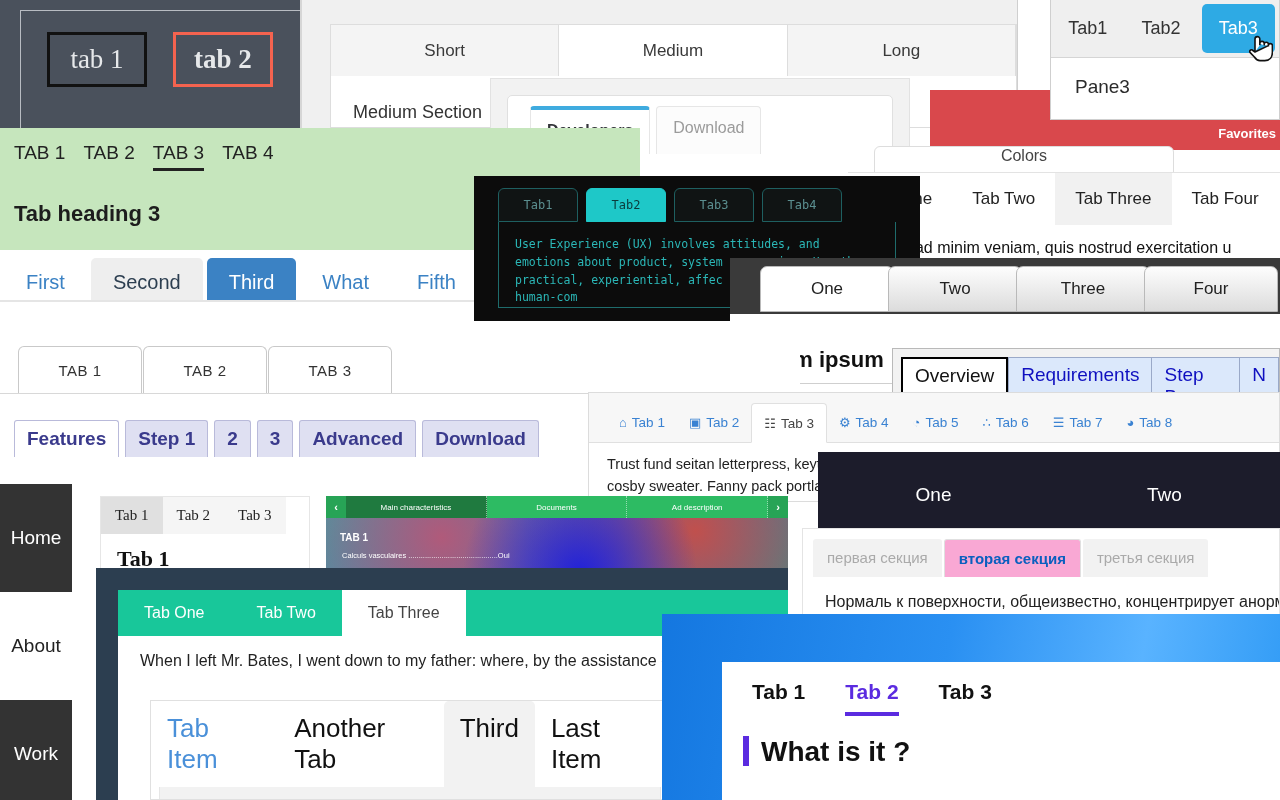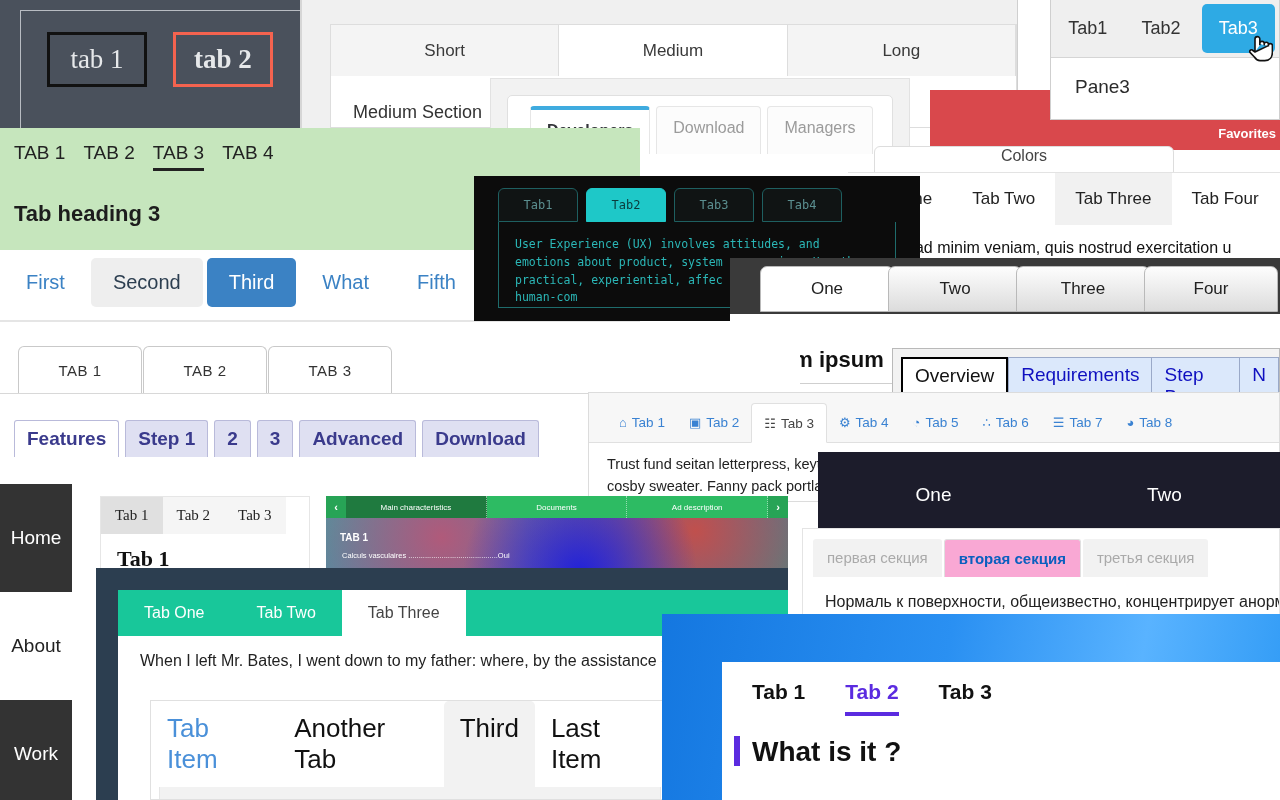--- a/index.html
+++ b/index.html
@@ -61,21 +61,21 @@
   #card-white-colors .lbl { text-align:center; font-size:16px; color:#444; padding-top:0px; }
 
   
   #card-green { left:0; top:128px; width:640px; height:122px; background:#c6e6bd; }
   #card-green .tabs { display:flex; gap:18px; padding:14px 0 0 14px; }
   #card-green .t { font-size:19px; color:#222; padding-bottom:4px; }
   #card-green .t.active { border-bottom:3px solid #222; }
   #card-green .head { font-size:22px; font-weight:bold; color:#1d1d1d; padding:30px 0 0 14px; }
 
   
-  #card-pills { left:0; top:250px; width:640px; height:72px; background:#fff; border-bottom:2px solid #e5e5e5; }
+  #card-pills { left:0; top:250px; width:640px; height:52px; background:#fff; border-bottom:2px solid #e5e5e5; }
   #card-pills .row { display:flex; align-items:center; gap:4px; padding:8px 0 0 4px; }
   #card-pills .p { padding:13px 22px; font-size:20px; color:#3b82c4; border-radius:5px; }
   #card-pills .p.grey { background:#eeeeee; color:#2c3e50; }
   #card-pills .p.blue { background:#3b82c4; color:#fff; }
 
   
   #card-term { left:474px; top:176px; width:446px; height:145px; background:#0c0c0c; }
   #card-term .tabs { display:flex; gap:8px; padding:12px 0 0 24px; }
   #card-term .t { width:80px; padding:9px 0; text-align:center; font-family:"DejaVu Sans Mono", monospace;
         font-size:12px; color:#5b8f90; border:1px solid #1e5f60; border-radius:6px 6px 0 0; background:#101414; }
@@ -198,21 +198,21 @@
   #card-bigtabs .t.active { background:#f2f2f2; }
   #card-bigtabs .body { height:40px; background:#f2f2f2; margin:0 8px; border:1px solid #e6e6e6; border-top:none;}
 
   
   #card-blue { left:662px; top:614px; width:618px; height:186px;
         background:linear-gradient(100deg,#1477e0 0%,#2a90f2 45%,#59b3ff 75%,#2f9af5 100%); }
   #card-blue .panel { position:absolute; left:60px; top:48px; right:0; bottom:0; background:#fff; }
   #card-blue .row { display:flex; gap:40px; padding:18px 0 0 30px; }
   #card-blue .t { font-size:21px; font-weight:bold; color:#111; padding-bottom:8px; }
   #card-blue .t.active { color:#5b2be0; border-bottom:4px solid #5b2be0; }
-  #card-blue .h { display:flex; gap:12px; padding:20px 0 0 12px; }
+  #card-blue .h { display:flex; gap:12px; padding:20px 0 0 21px; }
   #card-blue .h .mark { width:6px; height:30px; background:#5b2be0; }
   #card-blue .h .txt { font-size:28px; font-weight:bold; color:#111; }
 </style>
 </head>
 <body>
 
 <div class="layer" id="card-dark-tabs" style="z-index:5">
   <div class="inner">
     <div class="btns">
       <div class="btn b1">tab 1</div>
@@ -230,21 +230,20 @@
   <div class="body">
     <div class="sect">Medium Section</div>
   </div>
 </div>
 
 <div class="layer" id="card-ddm" style="z-index:6">
   <div class="panel">
     <div class="tabs">
       <div class="tb active">Developers</div>
       <div class="tb">Download</div>
-      <div class="tb">Managers</div>
     </div>
     <div class="hash">#1</div>
   </div>
 </div>
 
 <div class="layer" id="card-tab123" style="z-index:20">
   <div class="bar">
     <div class="t">Tab1</div>
     <div class="t">Tab2</div>
     <div class="t active">Tab3</div>

